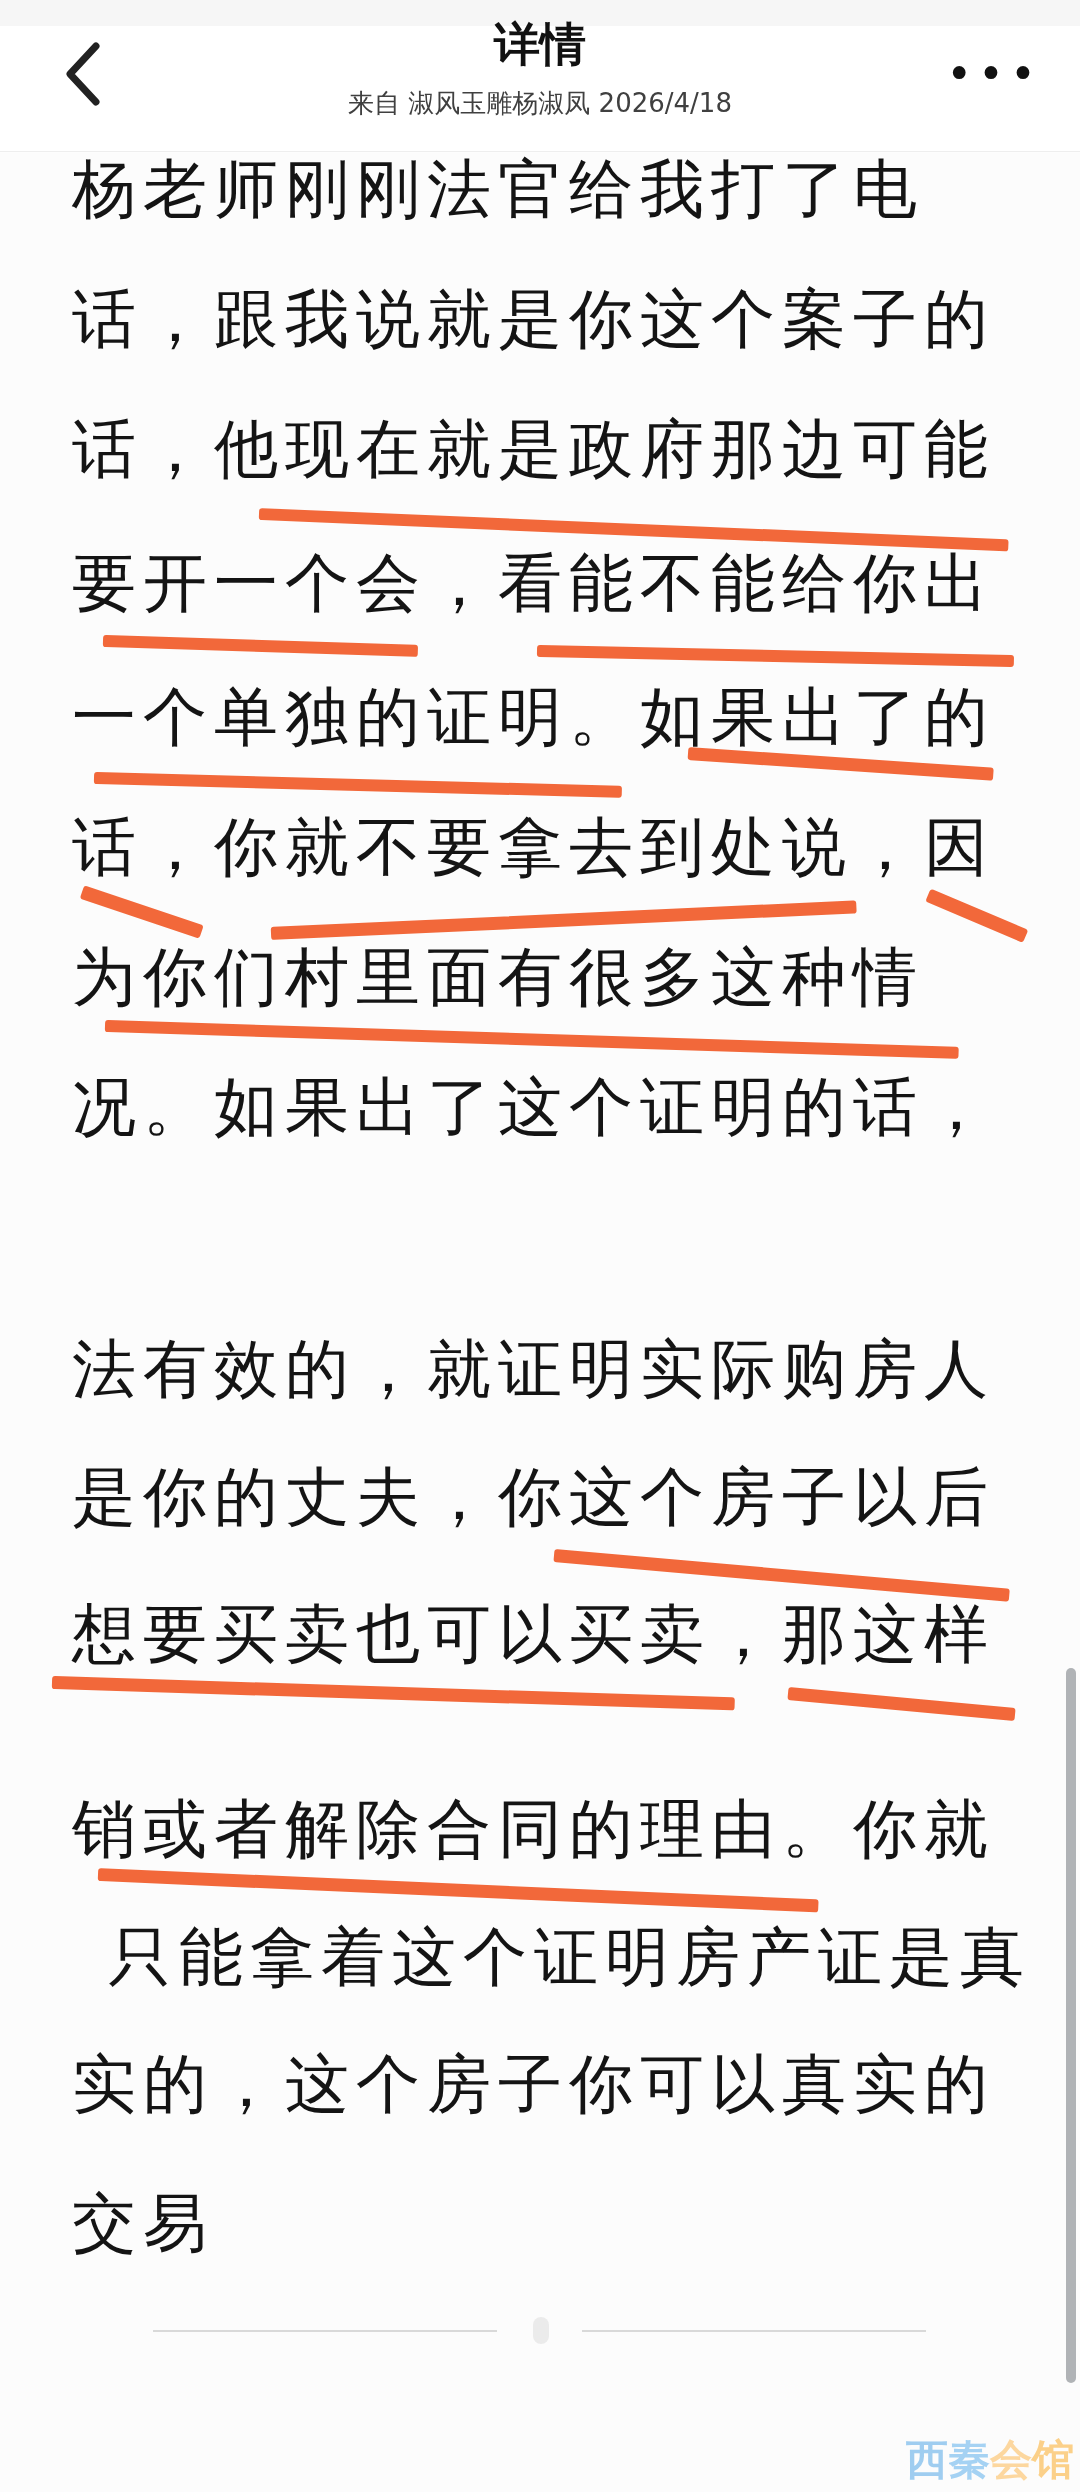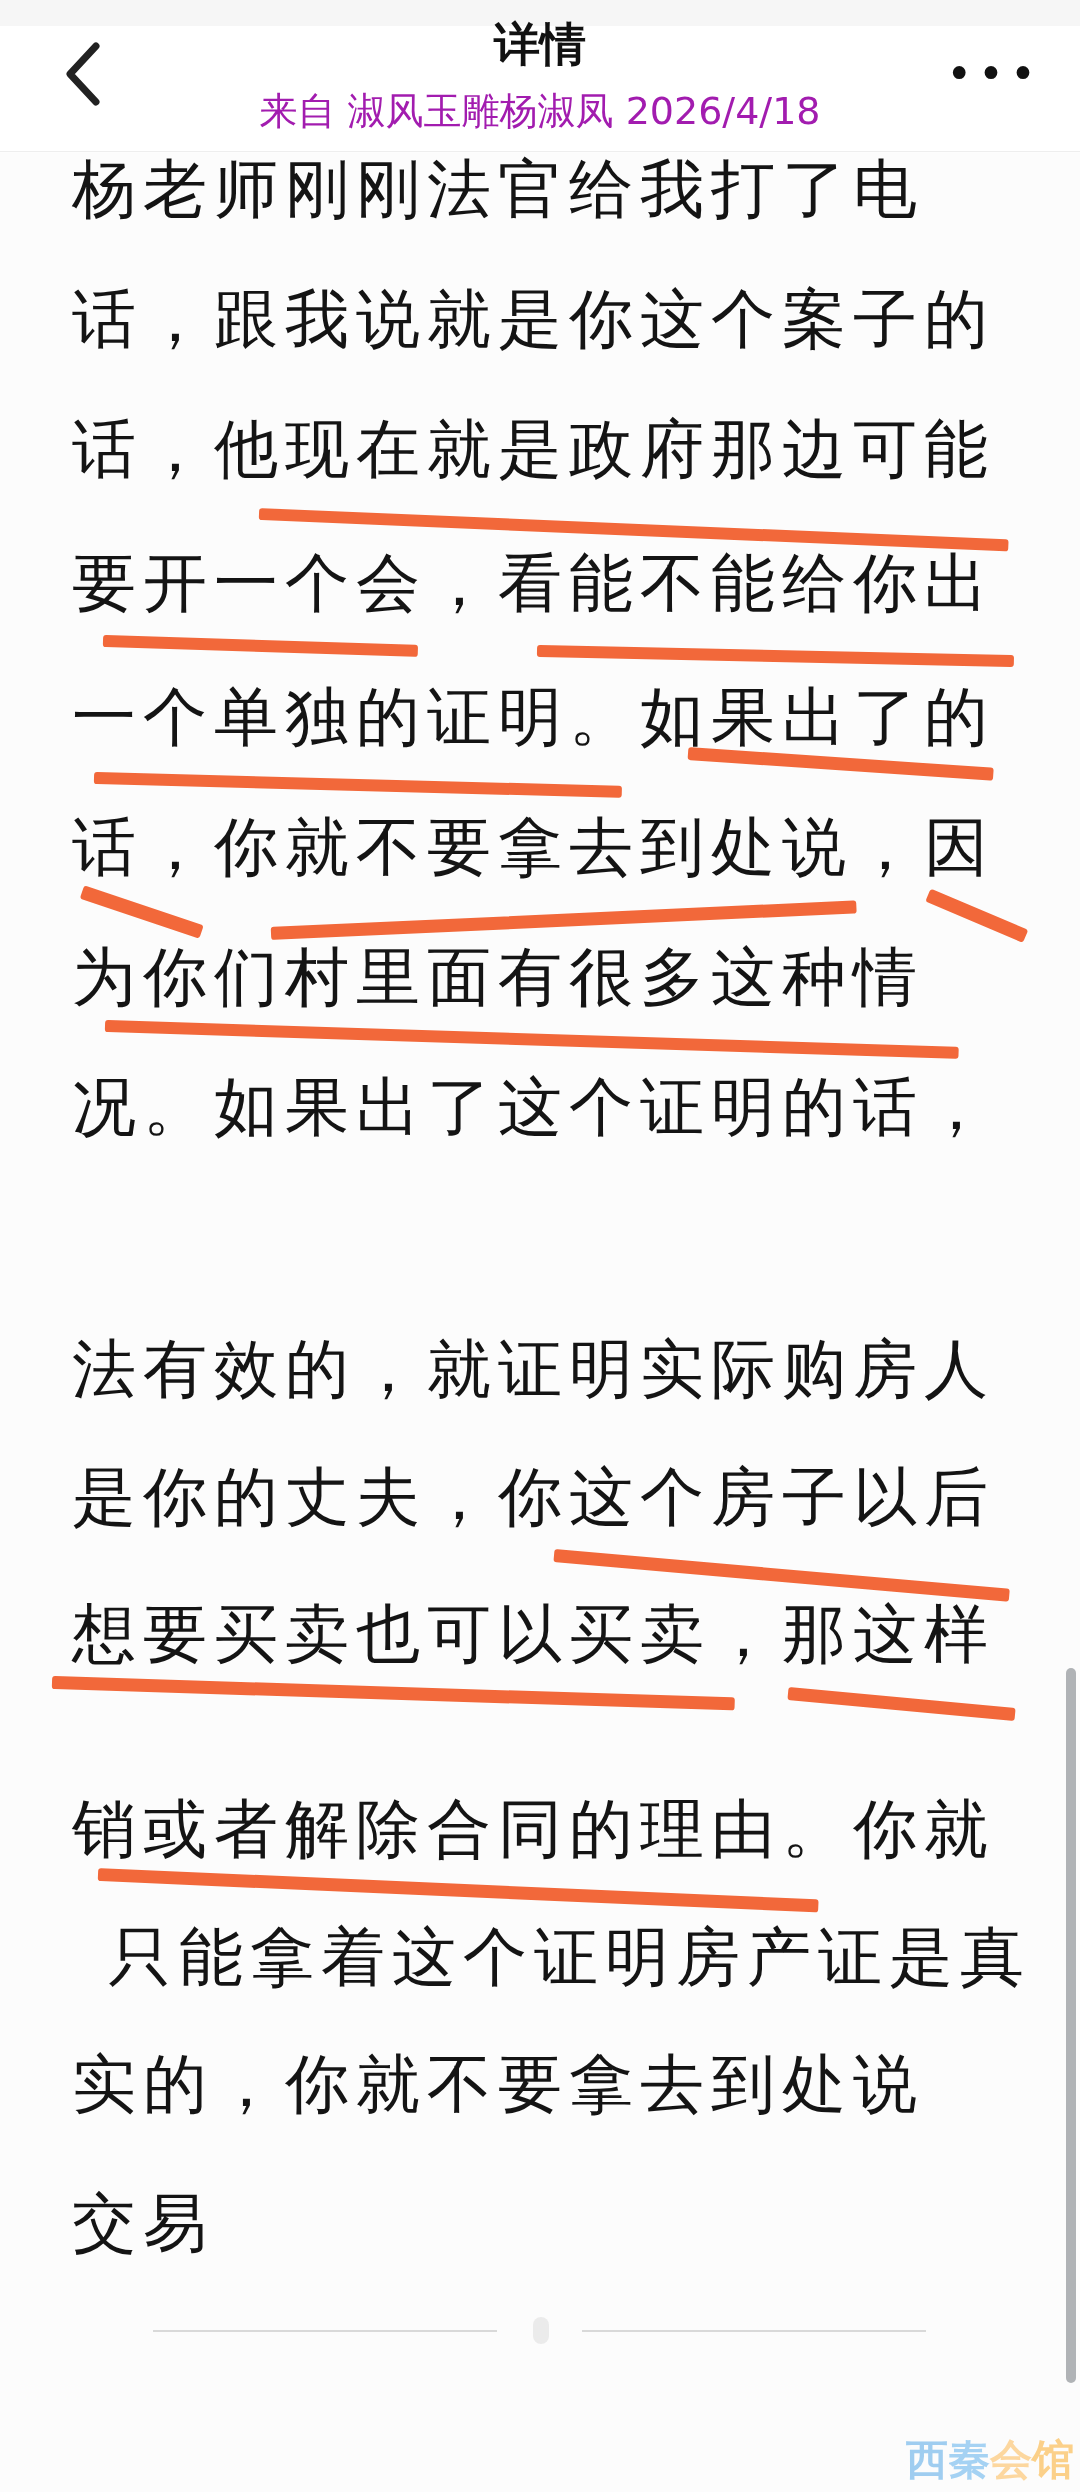--- a/index.html
+++ b/index.html
@@ -7,21 +7,21 @@
   .screen{position:relative;width:1080px;height:2492px;background:#fdfdfd;overflow:hidden;}
   .statusbar-strip{position:absolute;left:0;top:0;width:1080px;height:26px;background:#f6f6f6;}
   .header{position:absolute;left:0;top:26px;width:1080px;height:126px;background:#ffffff;
           border-bottom:1px solid #eeeeee;}
   .back-btn{position:absolute;left:52px;top:8px;width:64px;height:80px;cursor:pointer;}
   .page-title{position:absolute;left:0;top:-14px;width:1080px;text-align:center;
               font-size:46px;font-weight:bold;color:#111;line-height:64px;}
   .more-btn{position:absolute;right:38px;top:18px;width:110px;height:60px;text-align:right;
             font-size:44px;letter-spacing:6px;color:#111;cursor:pointer;line-height:60px;}
   .subtitle{position:absolute;left:0;top:60px;width:1080px;text-align:center;
-            font-size:38px;color:#a21caf;font-weight:500;}
+            font-size:26px;color:#404040;font-weight:500;}
   .message-body{position:absolute;left:0;top:153px;width:1080px;height:2339px;background:#fcfcfc;}
   .msg-line{position:absolute;left:72px;width:1000px;height:72px;font-size:64px;line-height:70px;
             letter-spacing:7px;color:#141414;white-space:nowrap;}
   .stroke{position:absolute;border-radius:3px;transform-origin:left center;}
   .scrollbar{position:absolute;left:1066px;top:1668px;width:10px;height:715px;
              background:#b0b3b6;border-radius:5px;cursor:pointer;}
   .divider-seg{position:absolute;height:2px;background:#d9d9d9;top:2330px;}
   .divider-left{left:153px;width:344px;}
   .divider-right{left:582px;width:344px;}
   .drag-pill{position:absolute;left:533px;top:2317px;width:16px;height:27px;background:#ebebeb;
@@ -55,21 +55,21 @@
       <div class="msg-line" style="top: 395px;">要开一个会，看能不能给你出</div>
       <div class="msg-line" style="top: 659px;">话，你就不要拿去到处说，因</div>
       <div class="msg-line" style="top: 529px;">一个单独的证明。如果出了的</div>
       <div class="msg-line" style="top: 789px;">为你们村里面有很多这种情</div>
       <div class="msg-line" style="top: 919px;">况。如果出了这个证明的话，</div>
       <div class="msg-line" style="top: 1181px;">法有效的，就证明实际购房人</div>
       <div class="msg-line" style="top: 1309px;">是你的丈夫，你这个房子以后</div>
       <div class="msg-line" style="top: 1446px;">想要买卖也可以买卖，那这样</div>
       <div class="msg-line" style="top: 1641px;">销或者解除合同的理由。你就</div>
       <div class="msg-line" style="top: 1769px; margin-left: 36px;">只能拿着这个证明房产证是真</div>
-      <div class="msg-line" style="top: 1896px;">实的，你就不要拿去到处说</div>
+      <div class="msg-line" style="top: 1896px;">实的，这个房子你可以真实的</div>
       <div class="msg-line" style="top: 2026px; margin-top: 9px;">交易</div>
       <div class="stroke" style="left: 259px; top: 355px; width: 750px; height: 12px; background: rgb(242, 104, 58); transform: rotate(2.4deg);"></div>
       <div class="stroke" style="left: 103px; top: 482px; width: 315px; height: 12px; background: rgb(242, 104, 58); transform: rotate(1.8deg);"></div>
       <div class="stroke" style="left: 537px; top: 492px; width: 477px; height: 12px; background: rgb(242, 104, 58); transform: rotate(1.2deg);"></div>
       <div class="stroke" style="left: 688px; top: 593.5px; width: 306px; height: 13px; background: rgb(242, 104, 58); transform: rotate(3.9deg);"></div>
       <div class="stroke" style="left: 94px; top: 619px; width: 528px; height: 12px; background: rgb(242, 104, 58); transform: rotate(1.5deg);"></div>
       <div class="stroke" style="left: 82px; top: 732px; width: 126px; height: 14px; background: rgb(242, 104, 58); transform: rotate(18.5deg);"></div>
       <div class="stroke" style="left: 271px; top: 773.5px; width: 586px; height: 13px; background: rgb(242, 104, 58); transform: rotate(-2.6deg);"></div>
       <div class="stroke" style="left: 928px; top: 735px; width: 106px; height: 14px; background: rgb(242, 104, 58); transform: rotate(23deg);"></div>
       <div class="stroke" style="left: 105px; top: 867px; width: 854px; height: 12px; background: rgb(242, 104, 58); transform: rotate(1.8deg);"></div>

